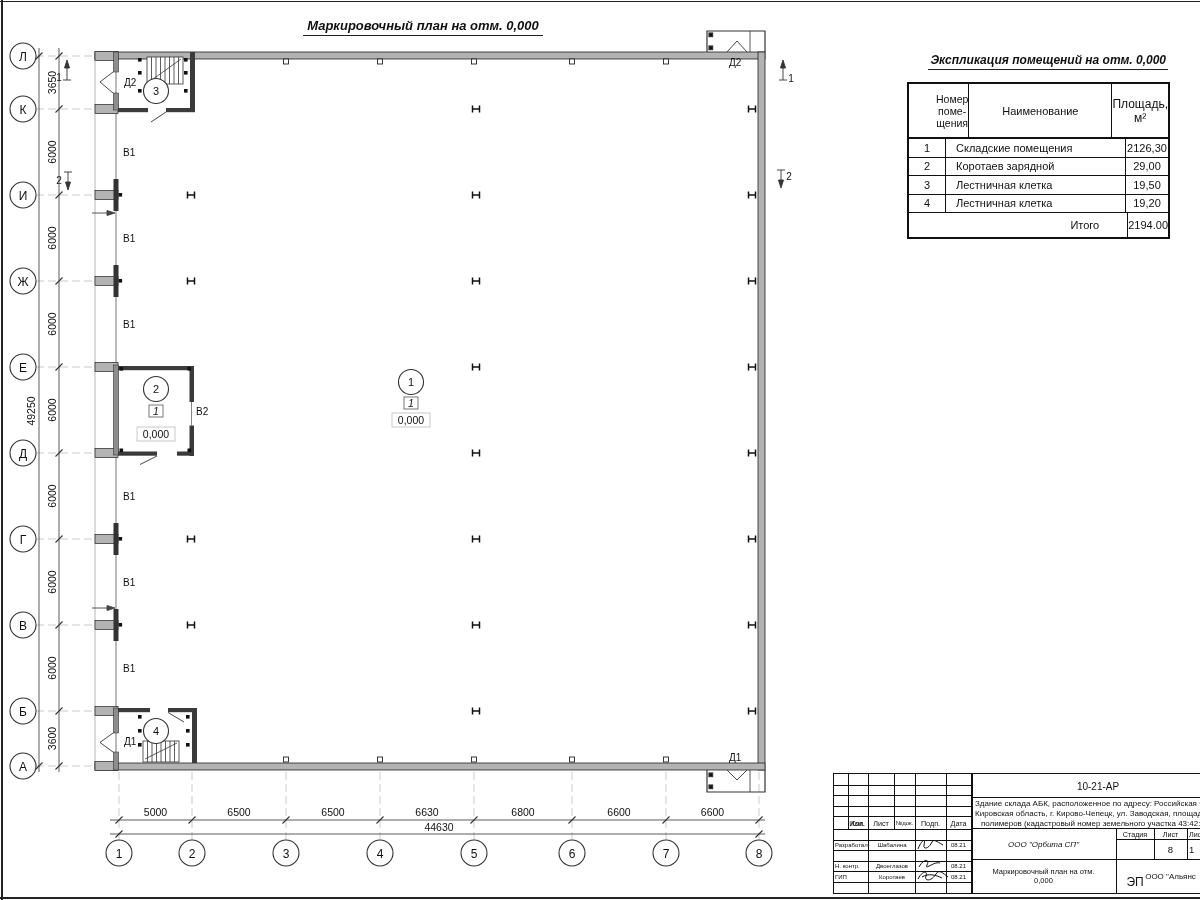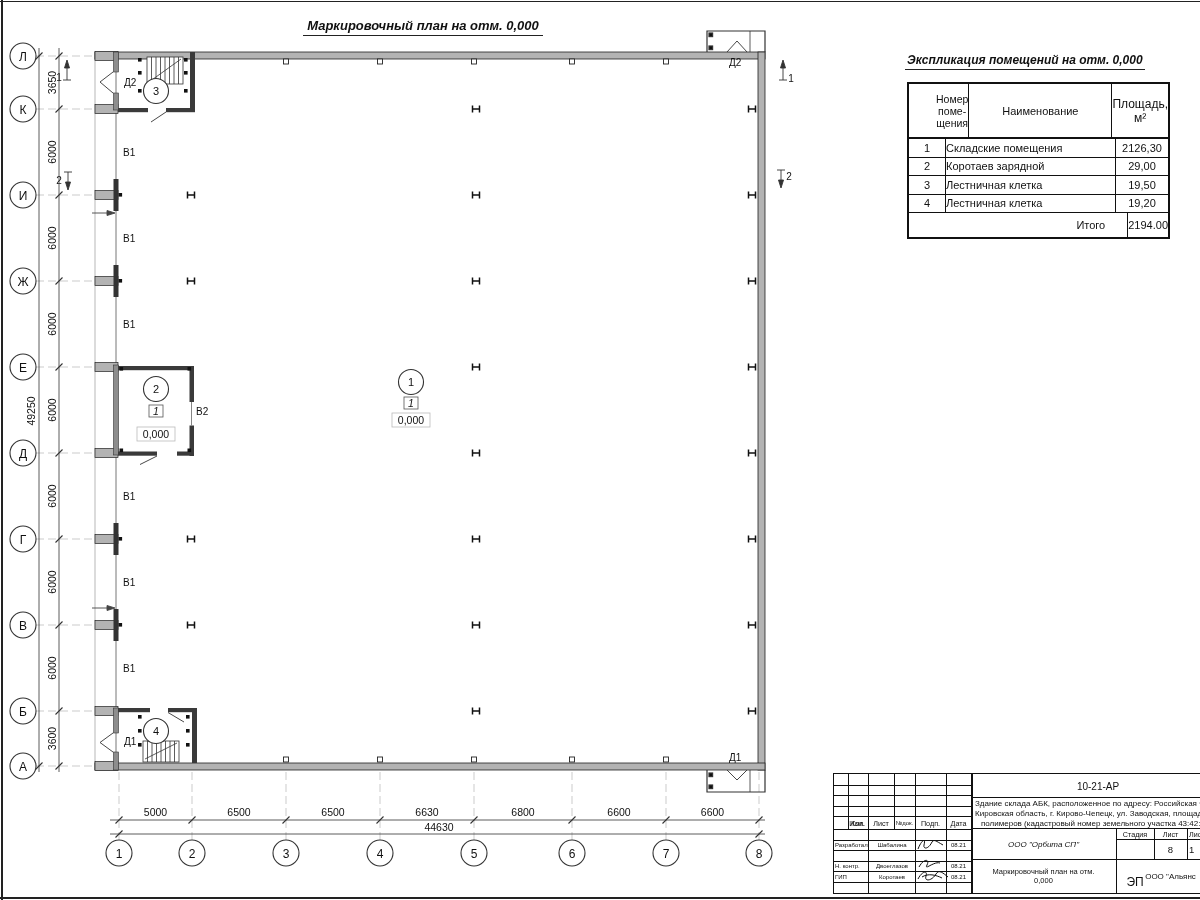--- a/index.html
+++ b/index.html
@@ -23,36 +23,36 @@
   .lvl{font-size:10.5px;text-anchor:middle;}
   .sct{font-size:10px;text-anchor:middle;}
   .itl{font-style:italic;}
 
   
   .ptitle-wrap{left:300px;top:16px;width:246px;text-align:center;}
   .ptitle{display:inline-block;font-size:13px;font-style:italic;font-weight:bold;
           border-bottom:1.2px solid #222;padding:0 4px 2px 4px;}
 
   
-  .stitle-wrap{left:905px;top:50px;width:263px;text-align:left;}
+  .stitle-wrap{left:905px;top:50px;width:263px;text-align:right;}
   .stitle{display:inline-block;font-size:12px;font-style:italic;font-weight:bold;
           border-bottom:1.2px solid #222;padding:0 2px 2px 2px;}
   .sched{left:907px;top:82px;width:259px;border:2px solid #111;font-size:11px;background:#fff;}
   .srow{display:flex;align-items:center;height:17.5px;border-top:1px solid #111;}
   .shead{display:flex;align-items:center;height:53px;border-top:none;}
   .sfoot{display:flex;align-items:center;height:24px;border-top:1px solid #111;}
   .sc1{width:36px;text-align:center;white-space:pre-line;align-self:stretch;
        display:flex;align-items:center;justify-content:center;}
   .sc2{width:169px;border-left:1.2px solid #111;border-right:1.2px solid #111;
        text-align:center;align-self:stretch;display:flex;align-items:center;justify-content:center;}
-  .sc2.cell{justify-content:flex-start;}
+  .sc2.cell{justify-content:flex-start;padding-left:10px;}
   .sc3{flex:1;text-align:center;white-space:pre-line;align-self:stretch;
        display:flex;align-items:center;justify-content:center;}
   .sheadsep{border-top:2px solid #111;}
-  .smerge{width:205px;text-align:right;padding-right:22px;align-self:stretch;
+  .smerge{width:205px;text-align:right;padding-right:28px;align-self:stretch;
           display:flex;align-items:center;justify-content:flex-end;border-right:1.2px solid #111;}
 
   
   .tb{left:833px;top:773px;width:391px;height:119px;border:1.8px solid #111;background:#fff;}
   .tb .vl{position:absolute;width:1px;background:#111;}
   .tb .hl{position:absolute;height:1px;background:#111;}
   .tb .cell{position:absolute;display:flex;align-items:center;justify-content:center;
             text-align:center;overflow:visible;}
   .tb .small{font-size:7.2px;}
   .tb .tiny{font-size:6px;}

